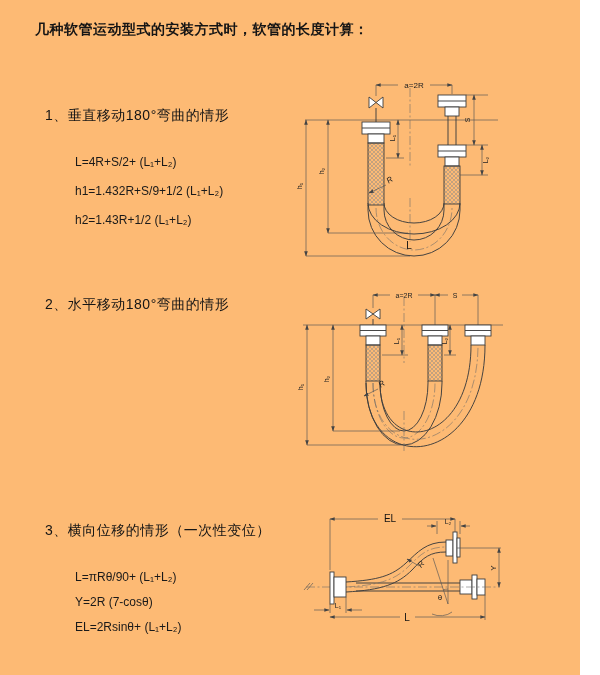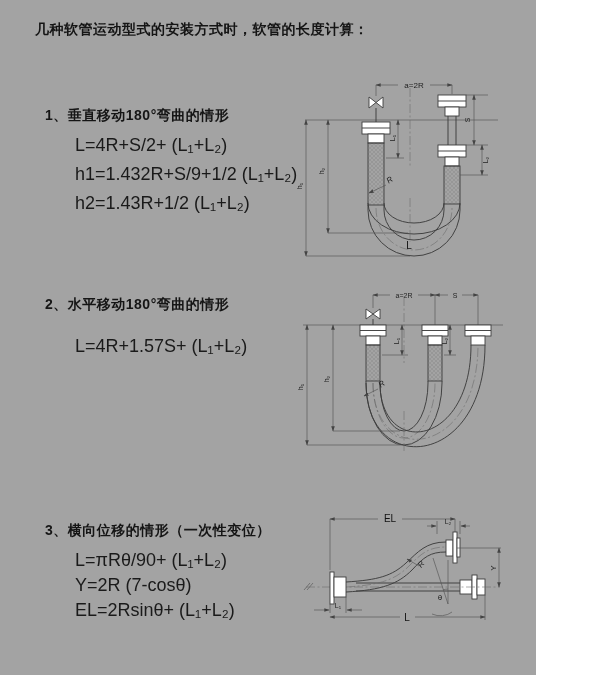--- a/index.html
+++ b/index.html
@@ -1,22 +1,22 @@
 <!DOCTYPE html>
 <html><head>
 <meta charset="utf-8">
 <style>
   html,body{margin:0;padding:0;background:#ffffff;}
   .page{
-    position:relative;width:536px;height:675px;background:#a3a3a3;
+    position:relative;width:580px;height:675px;background:#fdba74;
     font-family:"Liberation Sans","DejaVu Sans",sans-serif;color:#151515;overflow:hidden;
   }
   .title{position:absolute;left:35px;top:21px;font-size:14px;font-weight:bold;letter-spacing:.5px;white-space:nowrap;}
-  .sec-head{position:absolute;left:45px;font-size:14px;font-weight:bold;letter-spacing:.5px;white-space:nowrap;}
-  .formula{position:absolute;left:75px;font-size:18px;color:#1a1a1a;white-space:nowrap;}
+  .sec-head{position:absolute;left:45px;font-size:14px;font-weight:normal;letter-spacing:.5px;white-space:nowrap;}
+  .formula{position:absolute;left:75px;font-size:12px;color:#1a1a1a;white-space:nowrap;margin-top:20px;}
   svg{position:absolute;overflow:visible;}
   .dim{stroke:#555;stroke-width:.65;fill:none;}
   .thk{stroke:#3d3d3d;stroke-width:.95;fill:none;}
   .fit{fill:#ffffff;stroke:#3d3d3d;stroke-width:.9;}
   .cl{stroke:#666;stroke-width:.55;stroke-dasharray:9 2.5 2 2.5;fill:none;}
   .dl{font-size:8px;fill:#222;}
   .dls{font-size:7px;fill:#222;}
   .big{font-size:10px;fill:#111;}
 </style>
 </head>
@@ -25,21 +25,20 @@
 <div class="page">
 
   <div class="title">几种软管运动型式的安装方式时，软管的长度计算：</div>
 
   <div class="sec-head" style="top:107px">1、垂直移动180°弯曲的情形</div>
   <div class="formula" style="top:135px">L=4R+S/2+ (L₁+L₂)</div>
   <div class="formula" style="top:164px">h1=1.432R+S/9+1/2 (L₁+L₂)</div>
   <div class="formula" style="top:193px">h2=1.43R+1/2 (L₁+L₂)</div>
 
   <div class="sec-head" style="top:296px">2、水平移动180°弯曲的情形</div>
-  <div class="formula" style="top:336px">L=4R+1.57S+ (L₁+L₂)</div>
 
   <div class="sec-head" style="top:522px">3、横向位移的情形（一次性变位）</div>
   <div class="formula" style="top:550px">L=πRθ/90+ (L₁+L₂)</div>
   <div class="formula" style="top:575px">Y=2R (7-cosθ)</div>
   <div class="formula" style="top:600px">EL=2Rsinθ+ (L₁+L₂)</div>
 
   <svg style="left:298px;top:68px" width="272" height="192" viewBox="0 0 272 192">
     <defs>
       <marker id="a1" viewBox="0 0 10 10" refX="9" refY="5" markerWidth="8" markerHeight="8" orient="auto-start-reverse">
         <path d="M0,1.5 L10,5 L0,8.5 Z" fill="#444"></path>

